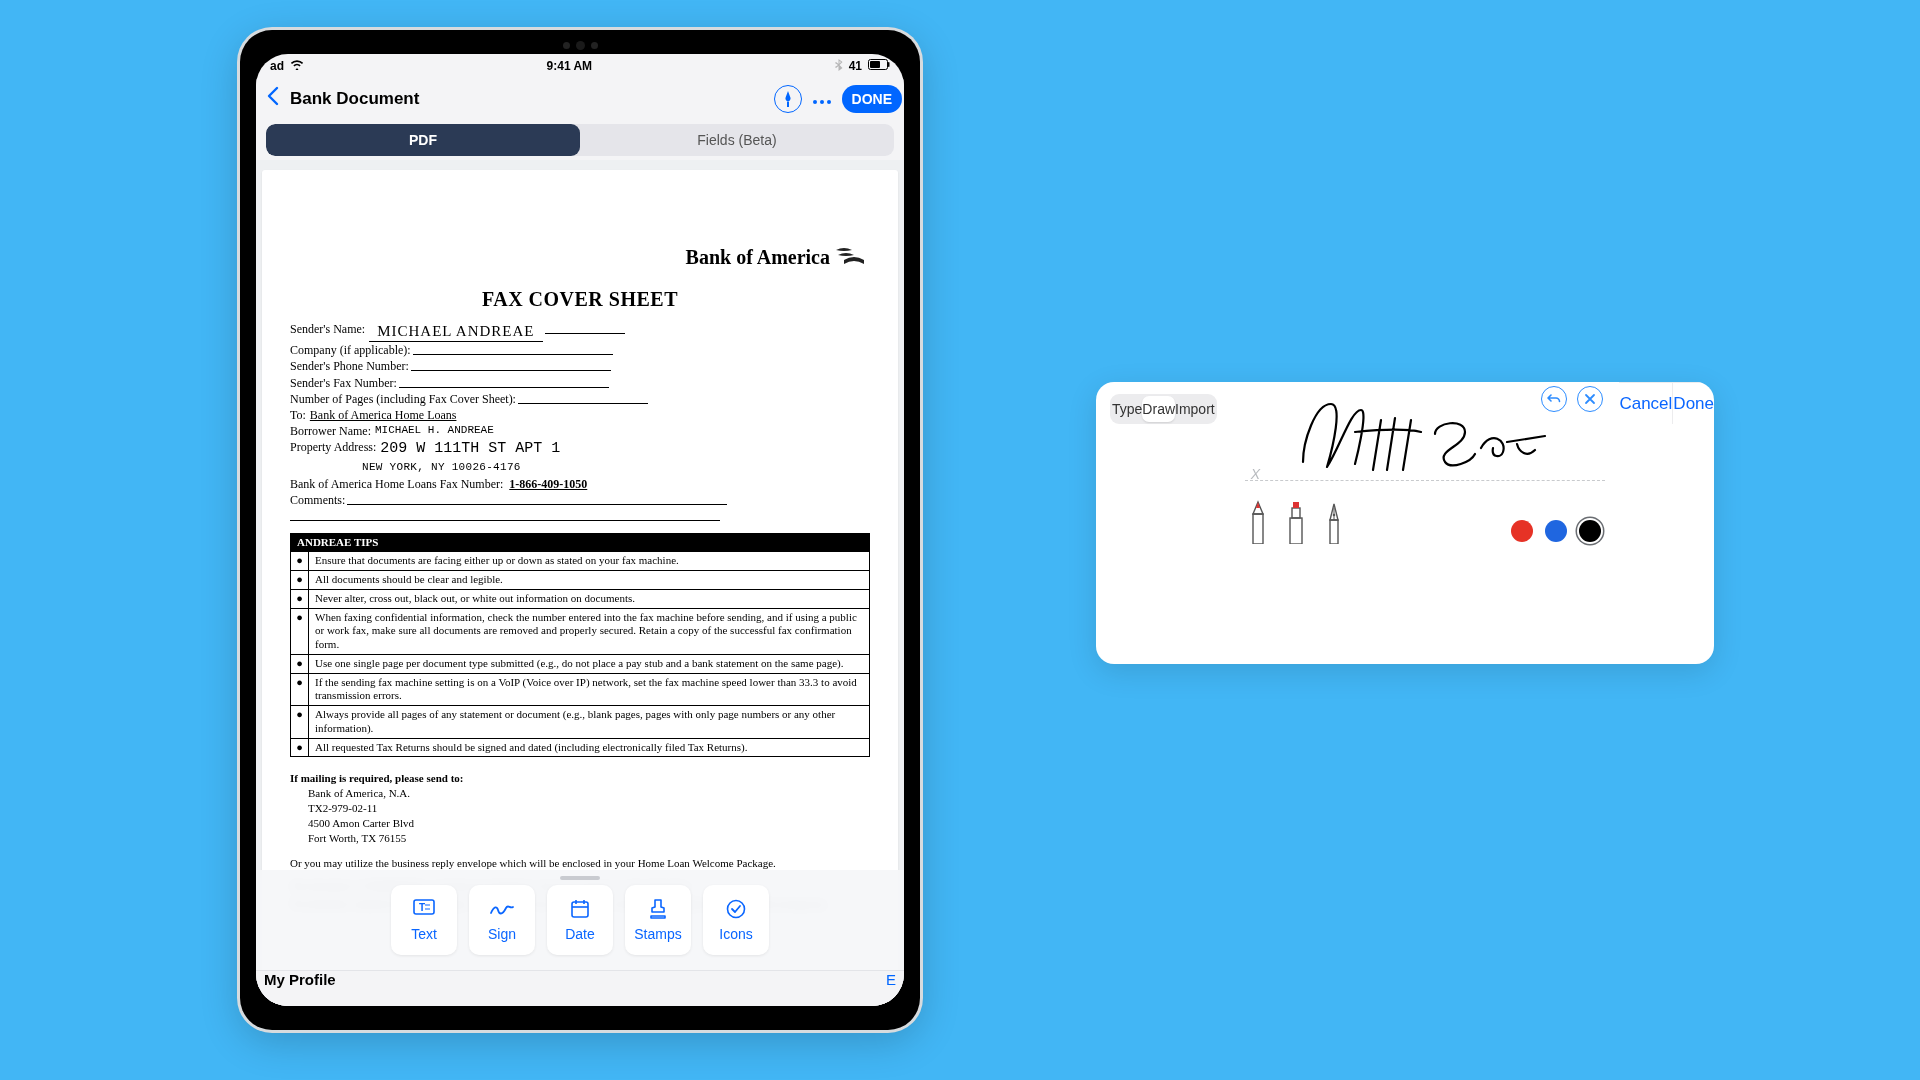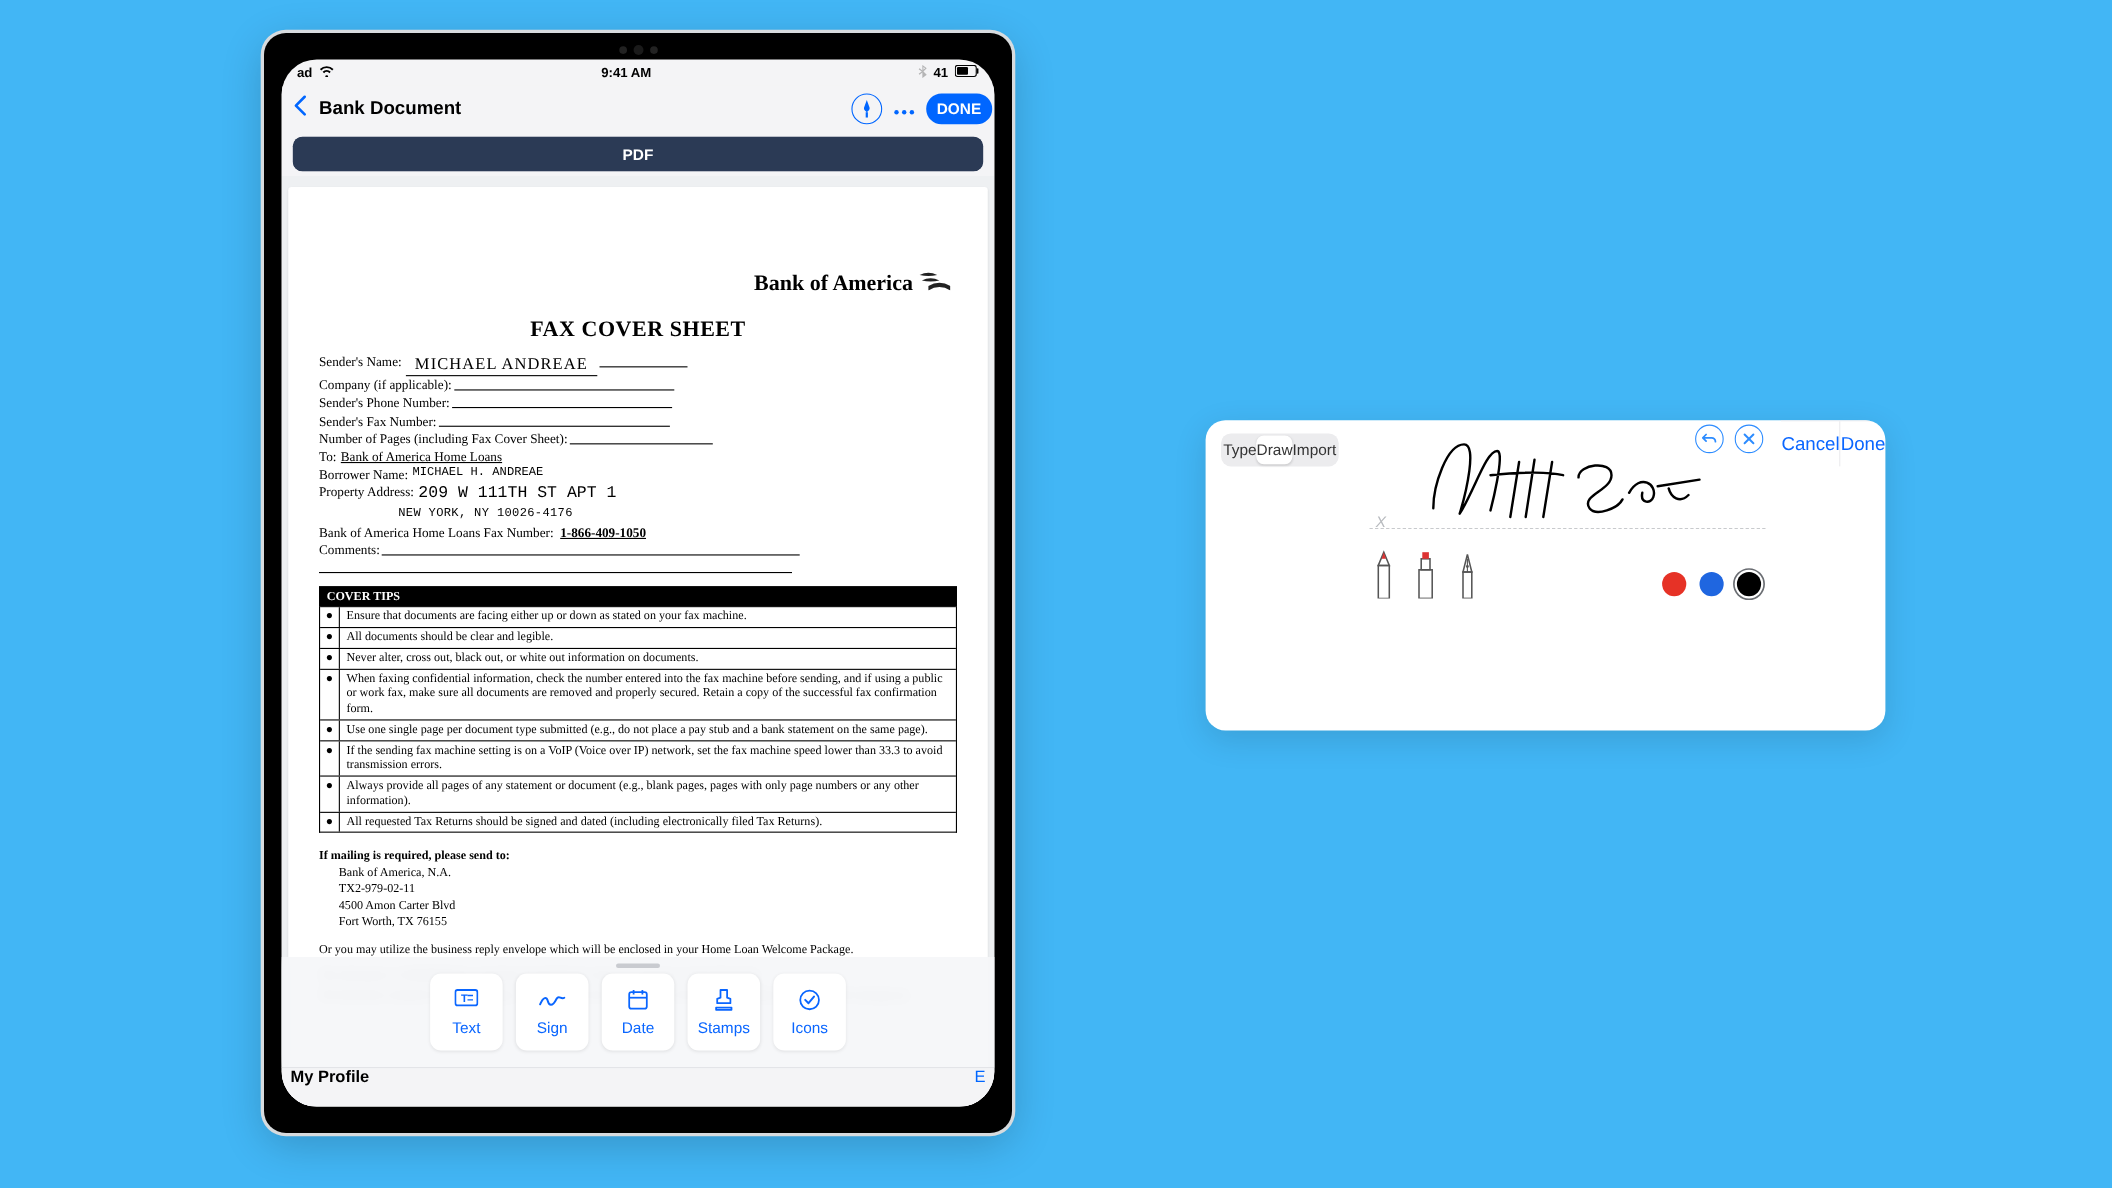--- a/index.html
+++ b/index.html
@@ -13,21 +13,21 @@
   }
 
   
   .ipad {
     position: absolute;
     left: 240px;
     top: 30px;
     width: 680px;
     height: 1000px;
     background: #000;
-    border-radius: 20px;
+    border-radius: 32px;
     padding: 24px 16px;
     box-shadow: 0 0 0 3px #d7dbde, 0 10px 40px rgba(0,0,0,0.2);
   }
   .ipad-camera {
     position: absolute;
     top: 10px; left: 50%; transform: translateX(-50%);
     width: 80px; height: 10px;
     display: flex; gap: 6px; justify-content: center; align-items: center;
   }
   .ipad-camera span { width: 7px; height: 7px; border-radius: 50%; background: #222; }
@@ -286,20 +286,21 @@
               <circle cx="17" cy="3" r="2" fill="#0066ff"></circle>
             </svg>
         </span>
         <span class="done-btn">DONE</span>
       </div>
     </div>
 
     <div class="seg-wrap">
       <div class="segmented">
         <div class="seg-item active">PDF</div>
+        <div class="seg-item">Fields (Beta)</div>
       </div>
     </div>
 
     <div class="doc-area">
       <div class="doc-page">
         <div class="bank-header">
           <span>Bank of America</span>
           <span class="flag">
             <svg width="30" height="18" viewBox="0 0 30 18">
               <path d="M2 4 Q10 0 18 4 Q10 6 2 4" fill="#222"></path>
@@ -349,21 +350,21 @@
             <span class="underline" style="margin-left:6px;font-size:12px;font-weight:700">1-866-409-1050</span>
           </div>
         <div class="fld-row">
             <span class="lab">Comments:</span>
             <span class="line" style="width:380px"></span>
           </div>
         <div class="fld-row">
             <span class="line" style="width:430px;margin-left:0"></span>
           </div>
 
-        <div class="fax-tips-head">COVER TIPS</div>
+        <div class="fax-tips-head">ANDREAE TIPS</div>
         <div class="tips-table">
           <div class="tips-row">
               <div class="bullet">●</div>
               <div class="tip">Ensure that documents are facing either up or down as stated on your fax machine.</div>
             </div>
           <div class="tips-row">
               <div class="bullet">●</div>
               <div class="tip">All documents should be clear and legible.</div>
             </div>
           <div class="tips-row">

